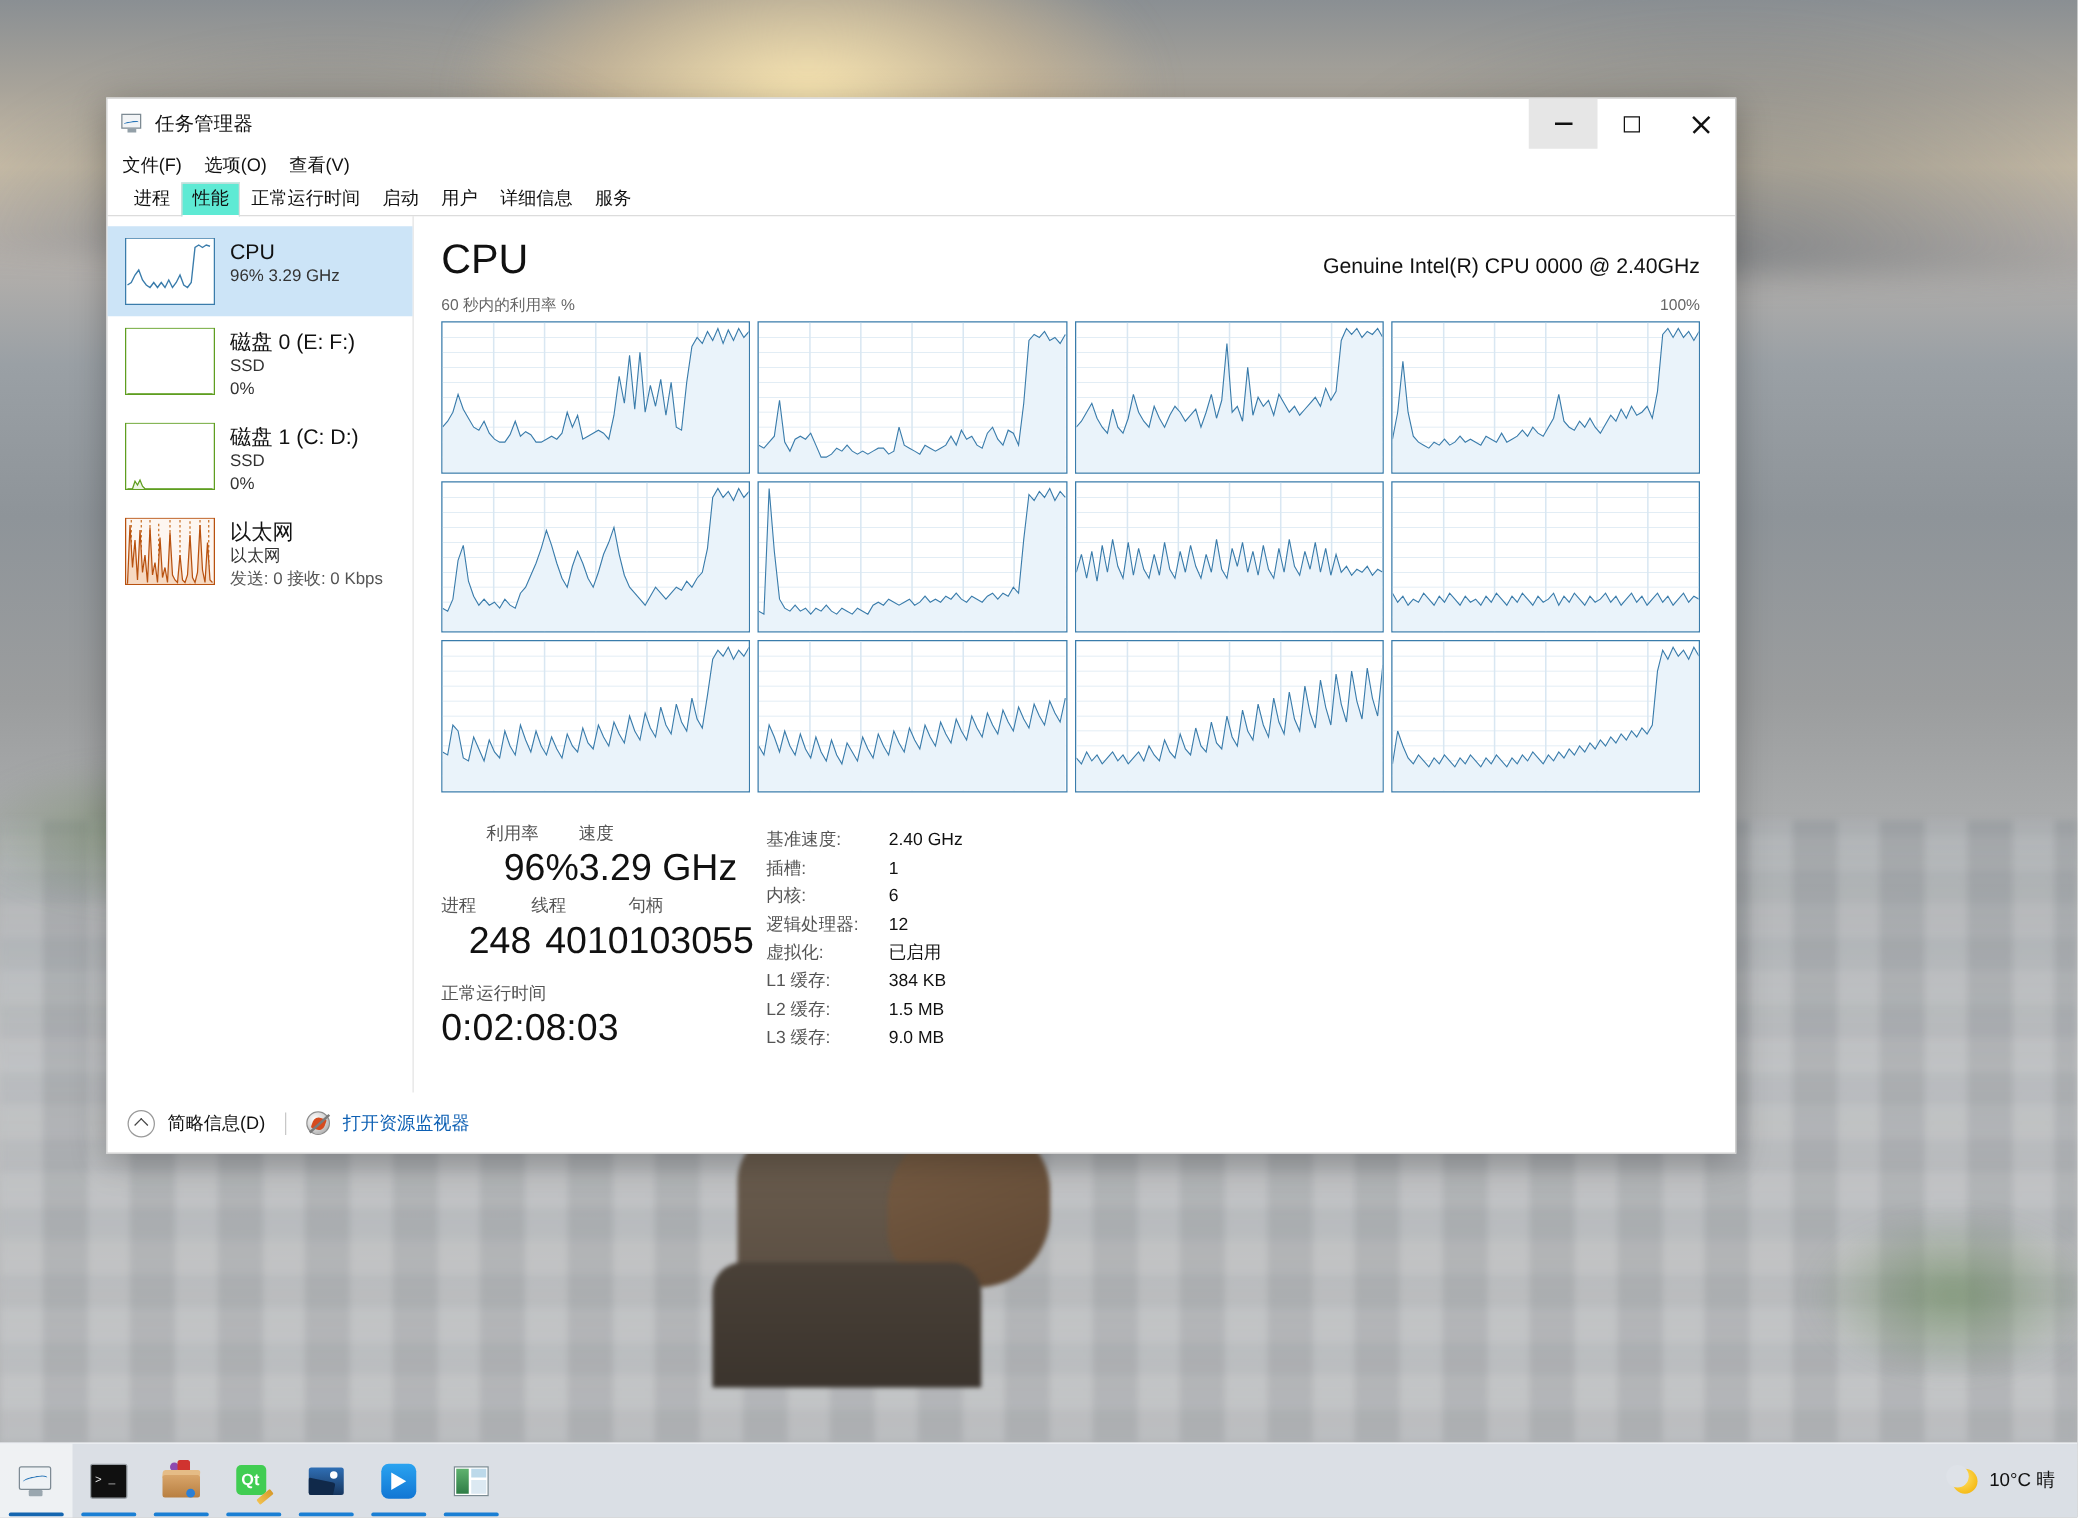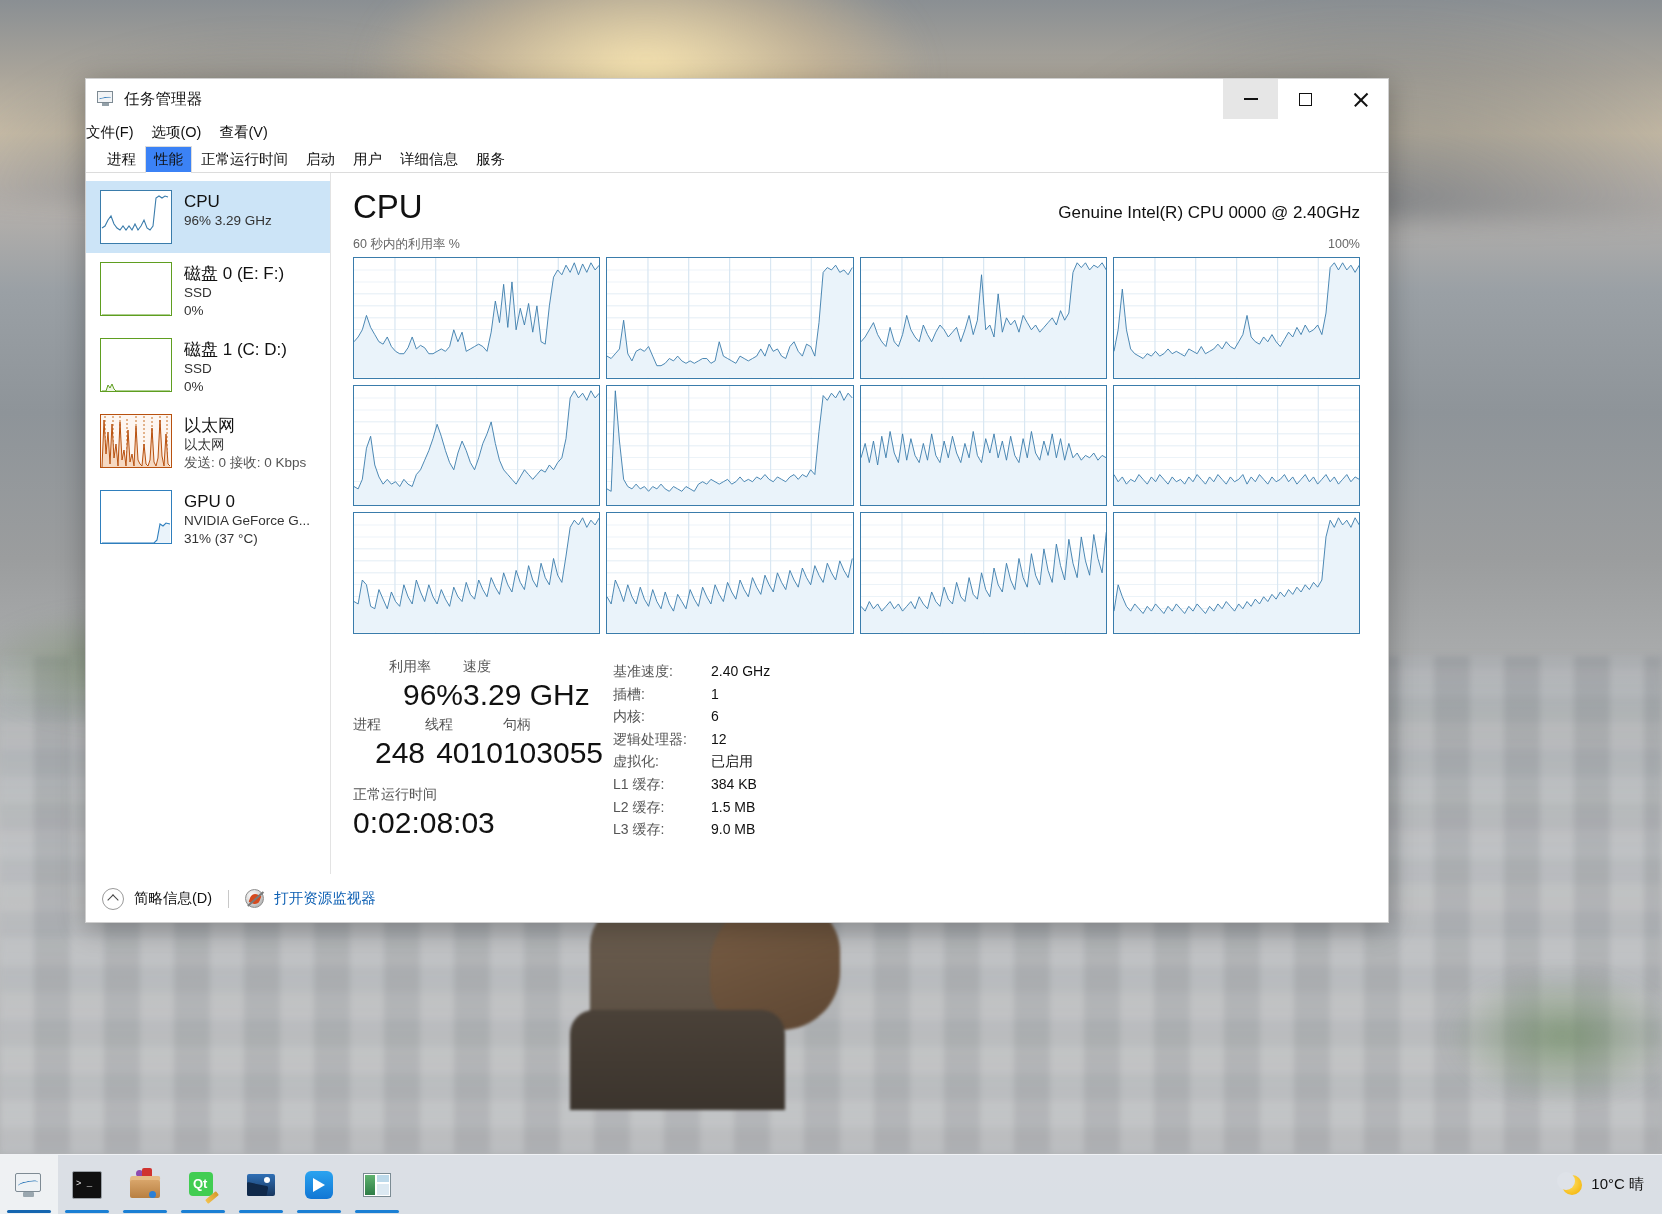--- a/index.html
+++ b/index.html
@@ -110,37 +110,37 @@
   .wc.min { background:#e6e6e6; }
   .wc .glyph-min { width:14px; height:1.5px; background:#111; }
   .wc .glyph-max { width:13px; height:13px; border:1.5px solid #111; }
   .wc .glyph-close { position:relative; width:15px; height:15px; }
   .wc .glyph-close:before, .wc .glyph-close:after {
     content:""; position:absolute; left:-1px; top:7px; width:18px; height:1.5px; background:#111;
   }
   .wc .glyph-close:before { transform: rotate(45deg); }
   .wc .glyph-close:after  { transform: rotate(-45deg); }
 
-  .menubar { height: 27px; display:flex; align-items:center; gap: 18px; flex:none; }
+  .menubar { height: 27px; display:flex; align-items:center; padding-left: 12px; gap: 18px; flex:none; }
   .menubar .mi { font-size: 14.5px; color:#111; }
 
   .tabstrip {
     height: 27px; display:flex; align-items:flex-end; padding-left: 12px; flex:none;
     position: relative;
   }
   .tabstrip:after {
     content:""; position:absolute; left:0; right:0; bottom:0; height:1px; background:#dcdcdc;
   }
   .tab {
     font-size: 14.5px; color:#111; padding: 3px 8px 4px 8px;
     border: 1px solid transparent; border-bottom: none;
     position: relative; z-index:2; line-height: 19px;
   }
   .tab.active {
-    background:#3b82f6; border-color:#dcdcdc;
+    background:#5eead4; border-color:#dcdcdc;
   }
   .tab.active:after {
     content:""; position:absolute; left:0; right:0; bottom:-1px; height:2px; background:#fff;
   }
 
   .body-area { flex:1; display:flex; min-height:0; }
 
   
   .sidebar {
     width: 245px; flex:none; padding: 8px 0 0 0;
@@ -411,34 +411,20 @@
             <polyline fill="none" stroke="#b8510f" stroke-width="1" points="2,53 4,6 6,40 8,18 10,50 12,10 14,44 16,30 18,52 20,8 22,46 24,36 26,52 28,16 30,48 32,40 34,52 36,12 38,46 40,50 42,52 44,30 46,50 48,52 50,46 52,14 54,48 56,52 58,44 60,6 62,42 64,52 66,20 68,50 70,52"></polyline>
           </svg>
         </div>
         <div class="side-txt">
           <div class="side-title">以太网</div>
           <div class="side-sub">以太网</div>
           <div class="side-sub grey">发送: 0 接收: 0 Kbps</div>
         </div>
       </div>
 
-      <div class="side-item">
-        <div class="thumb">
-          <svg viewBox="0 0 72 54" preserveAspectRatio="none">
-            <rect x="0.5" y="0.5" width="71" height="53" fill="#fff" stroke="#2f7fbd" stroke-width="1"></rect>
-            <path d="M2,53 L54,53 L57,50 L60,34 L63,36 L66,33 L70,34 L70,53 Z" fill="#eaf3fa"></path>
-            <polyline fill="none" stroke="#2f7fbd" stroke-width="1.1" points="2,53 54,53 57,50 60,34 63,36 66,33 70,34"></polyline>
-          </svg>
-        </div>
-        <div class="side-txt">
-          <div class="side-title">GPU 0</div>
-          <div class="side-sub">NVIDIA GeForce G...</div>
-          <div class="side-sub">31% (37 °C)</div>
-        </div>
-      </div>
 
     </div>
 
     <div class="main">
       <div class="main-head">
         <div class="main-title">CPU</div>
         <div class="main-model">Genuine Intel(R) CPU 0000 @ 2.40GHz</div>
       </div>
 
       <div class="graph-caption-row">

